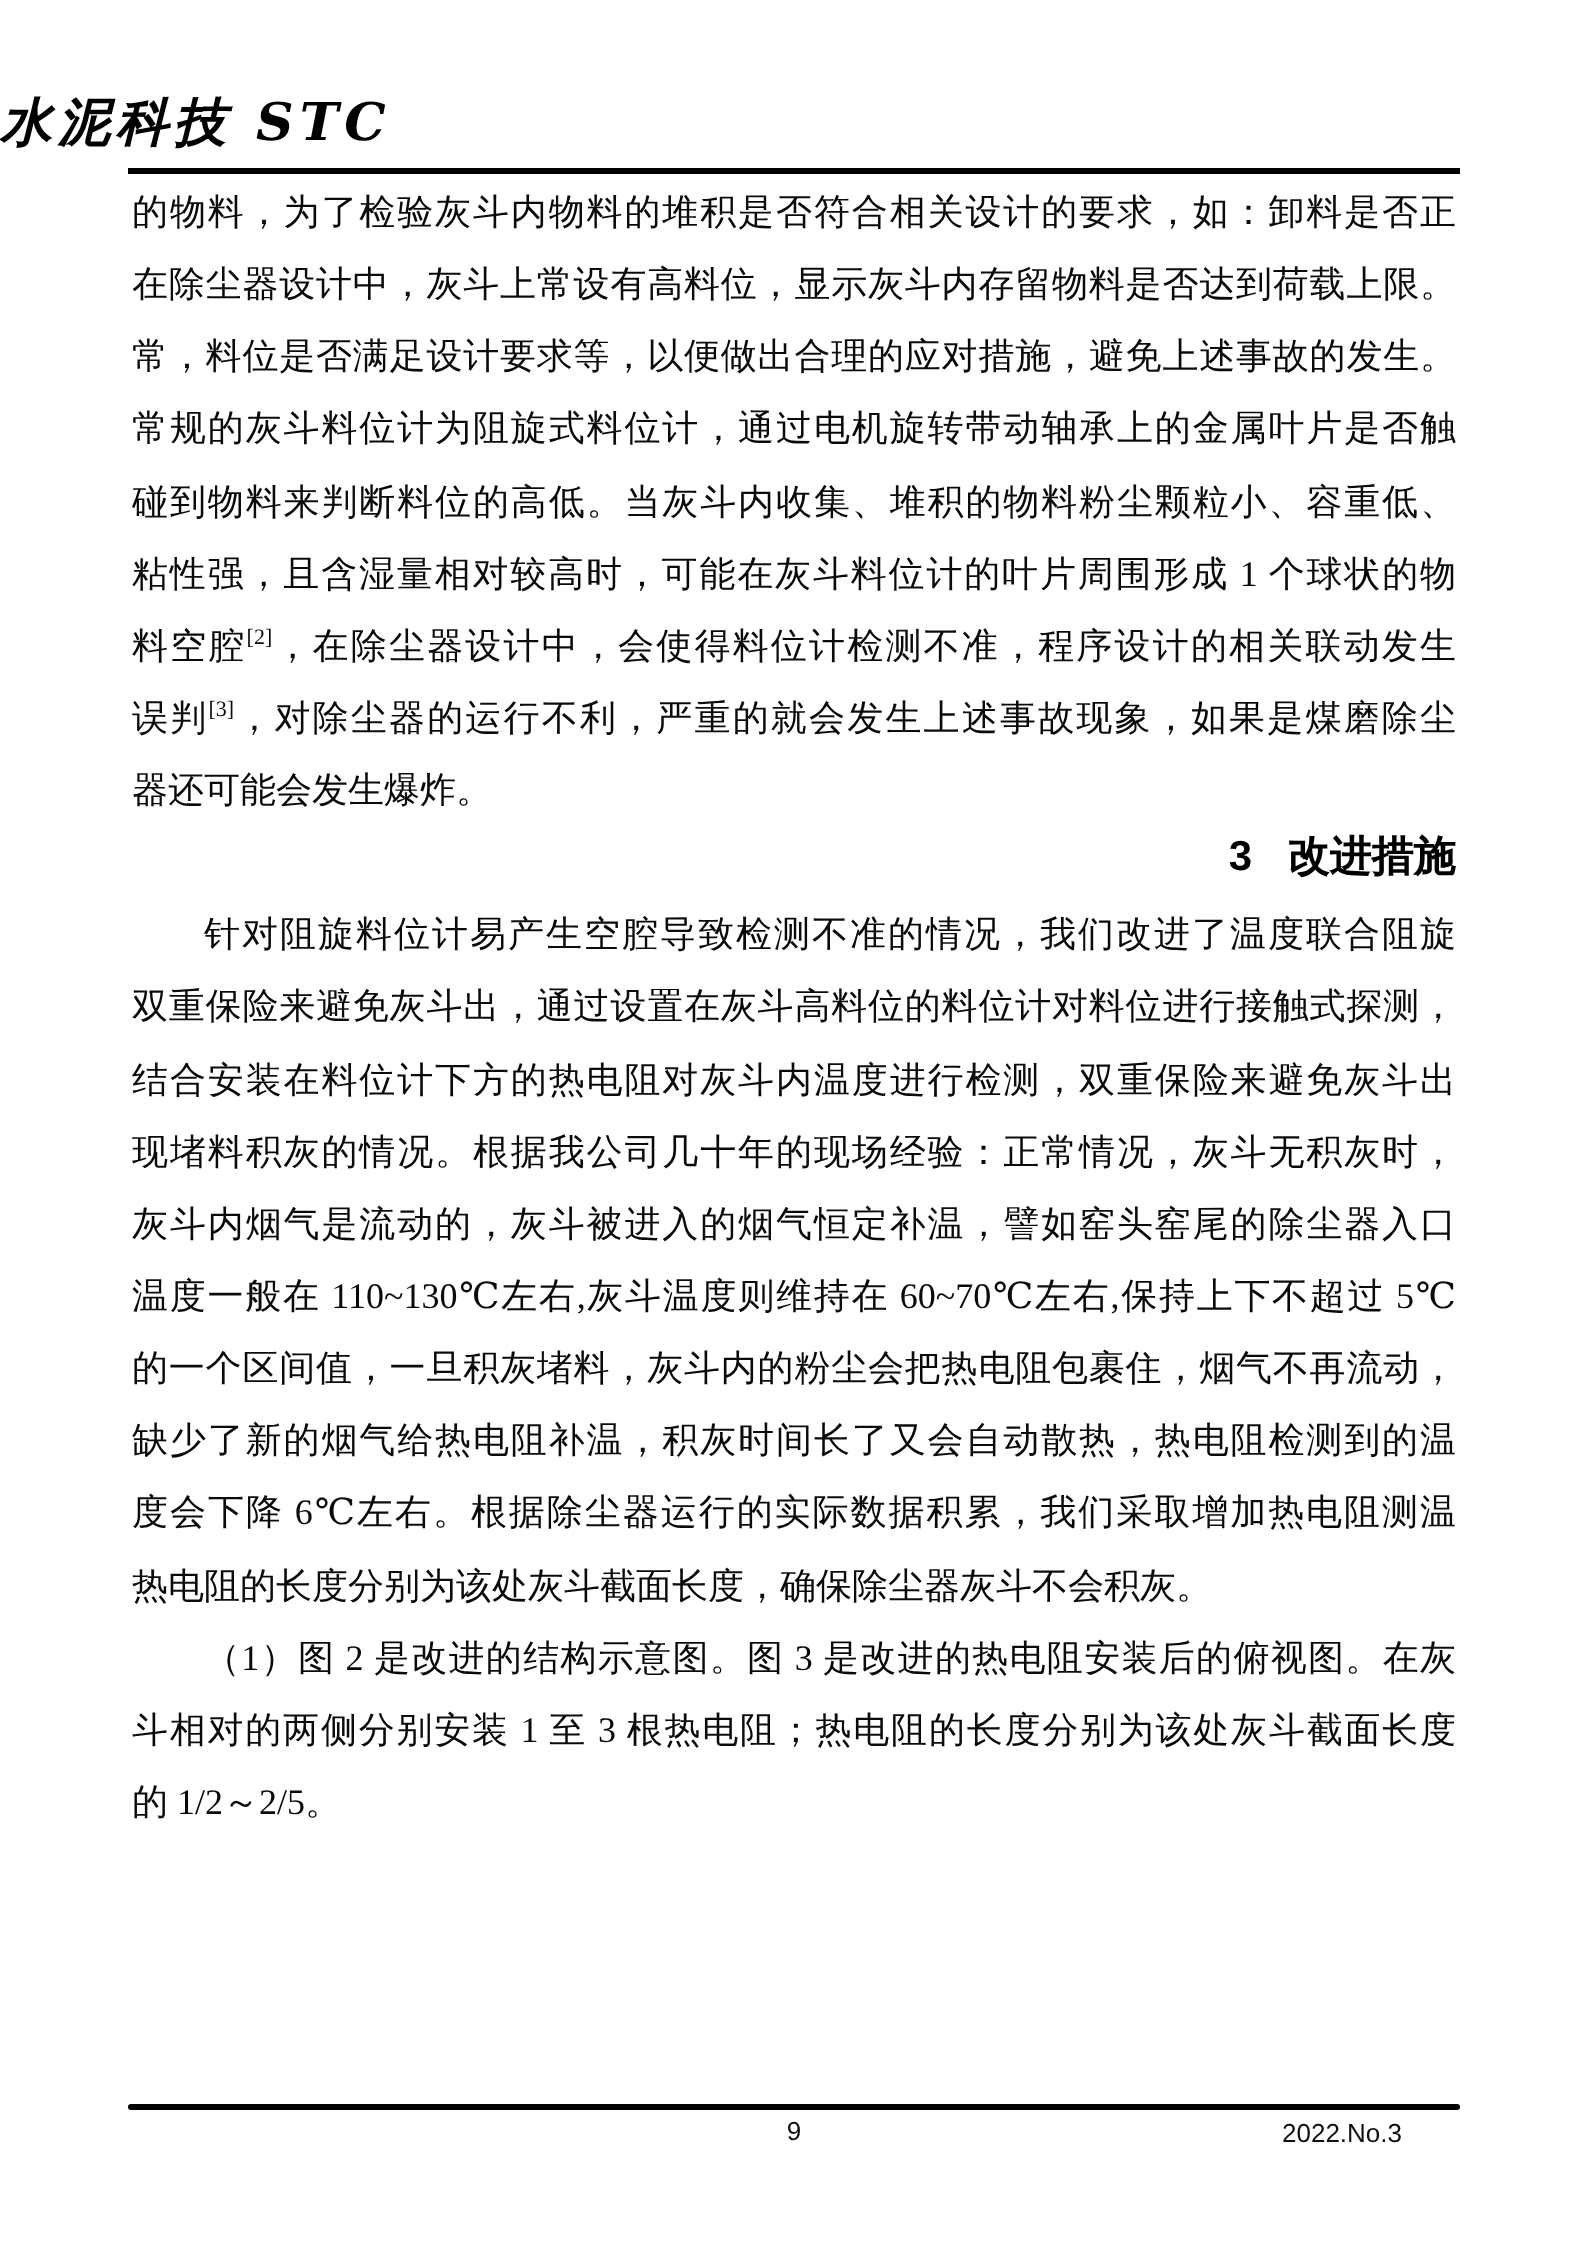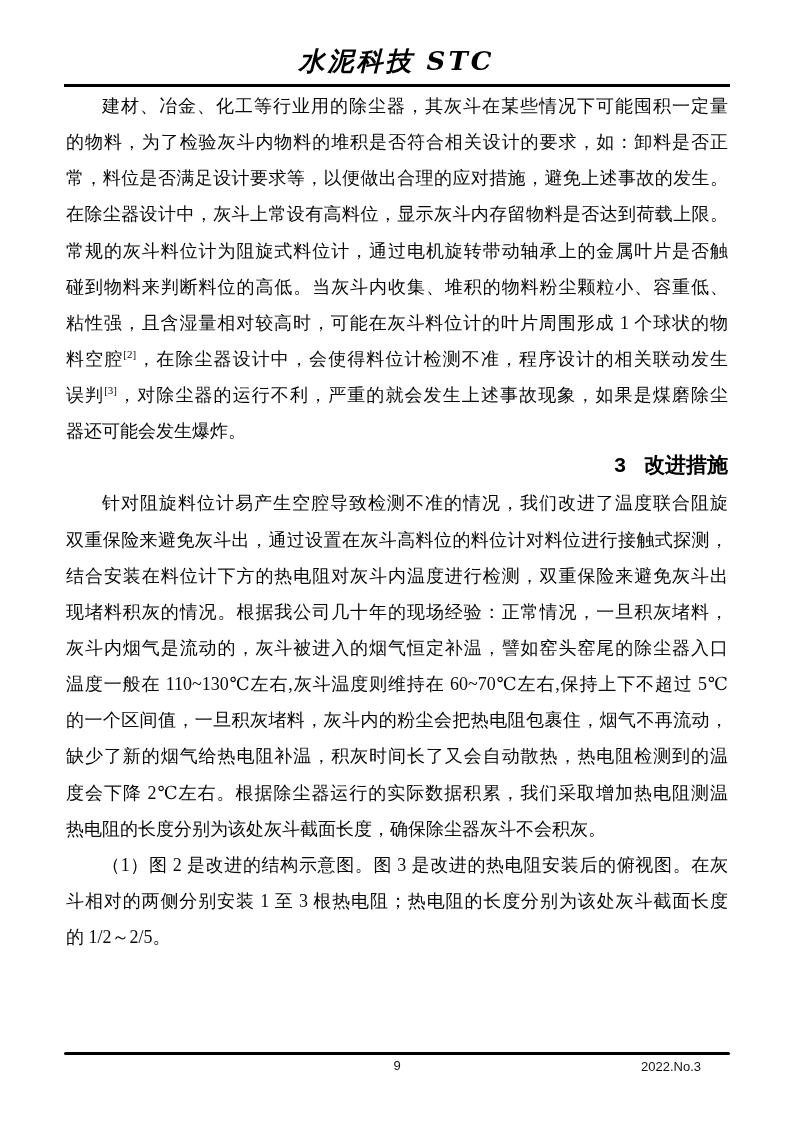--- a/index.html
+++ b/index.html
@@ -9,21 +9,20 @@
     background:#ffffff;
     color:#0a0a0a;
     font-family:"Liberation Serif","DejaVu Serif",serif;
     overflow:hidden;
   }
   .page { position:absolute; inset:0; background:#ffffff; }
 
   
   .journal-title {
     position:absolute; top:44px; left:0; width:100%;
-    text-align:center;
     font-size:26px; font-weight:bold; font-style:italic;
     letter-spacing:3px;
     font-family:"DejaVu Serif","Liberation Serif",serif;
     color:#000;
   }
   .header-rule {
     position:absolute; top:84px; left:64px; width:666px; height:3px;
     background:#000;
   }
 
@@ -71,46 +70,45 @@
 <body>
 
 <div class="page">
 
   <div class="journal-title">水泥科技 STC</div>
   <div class="header-rule"></div>
 
   <div class="content">
 
     <div>
-      <div class="line indent">建材、冶金、化工等行业用的除尘器，其灰斗在某些情况下可能囤积一定量</div>
       <div class="line">的物料，为了检验灰斗内物料的堆积是否符合相关设计的要求，如：卸料是否正</div>
+      <div class="line">在除尘器设计中，灰斗上常设有高料位，显示灰斗内存留物料是否达到荷载上限。</div>
       <div class="line">常，料位是否满足设计要求等，以便做出合理的应对措施，避免上述事故的发生。</div>
-      <div class="line">在除尘器设计中，灰斗上常设有高料位，显示灰斗内存留物料是否达到荷载上限。</div>
       <div class="line">常规的灰斗料位计为阻旋式料位计，通过电机旋转带动轴承上的金属叶片是否触</div>
       <div class="line">碰到物料来判断料位的高低。当灰斗内收集、堆积的物料粉尘颗粒小、容重低、</div>
       <div class="line">粘性强，且含湿量相对较高时，可能在灰斗料位计的叶片周围形成 1 个球状的物</div>
       <div class="line"><span>料空腔</span><sup>[2]</sup><span>，在除尘器设计中，会使得料位计检测不准，程序设计的相关联动发生</span></div>
       <div class="line"><span>误判</span><sup>[3]</sup><span>，对除尘器的运行不利，严重的就会发生上述事故现象，如果是煤磨除尘</span></div>
       <div class="line end">器还可能会发生爆炸。</div>
     </div>
 
     <div class="section-heading">
       <span class="sec-num">3</span><span>改进措施</span>
     </div>
 
     <div>
       <div class="line indent">针对阻旋料位计易产生空腔导致检测不准的情况，我们改进了温度联合阻旋</div>
       <div class="line">双重保险来避免灰斗出，通过设置在灰斗高料位的料位计对料位进行接触式探测，</div>
       <div class="line">结合安装在料位计下方的热电阻对灰斗内温度进行检测，双重保险来避免灰斗出</div>
-      <div class="line">现堵料积灰的情况。根据我公司几十年的现场经验：正常情况，一旦积灰堵料，</div>
+      <div class="line">现堵料积灰的情况。根据我公司几十年的现场经验：正常情况，灰斗无积灰时，</div>
       <div class="line">灰斗内烟气是流动的，灰斗被进入的烟气恒定补温，譬如窑头窑尾的除尘器入口</div>
       <div class="line">温度一般在 110~130℃左右,灰斗温度则维持在 60~70℃左右,保持上下不超过 5℃</div>
       <div class="line">的一个区间值，一旦积灰堵料，灰斗内的粉尘会把热电阻包裹住，烟气不再流动，</div>
       <div class="line">缺少了新的烟气给热电阻补温，积灰时间长了又会自动散热，热电阻检测到的温</div>
-      <div class="line">度会下降 2℃左右。根据除尘器运行的实际数据积累，我们采取增加热电阻测温</div>
+      <div class="line">度会下降 6℃左右。根据除尘器运行的实际数据积累，我们采取增加热电阻测温</div>
       <div class="line end">热电阻的长度分别为该处灰斗截面长度，确保除尘器灰斗不会积灰。</div>
     </div>
 
     <div>
       <div class="line indent">（1）图 2 是改进的结构示意图。图 3 是改进的热电阻安装后的俯视图。在灰</div>
       <div class="line">斗相对的两侧分别安装 1 至 3 根热电阻；热电阻的长度分别为该处灰斗截面长度</div>
       <div class="line end">的 1/2～2/5。</div>
     </div>
 
   </div>

